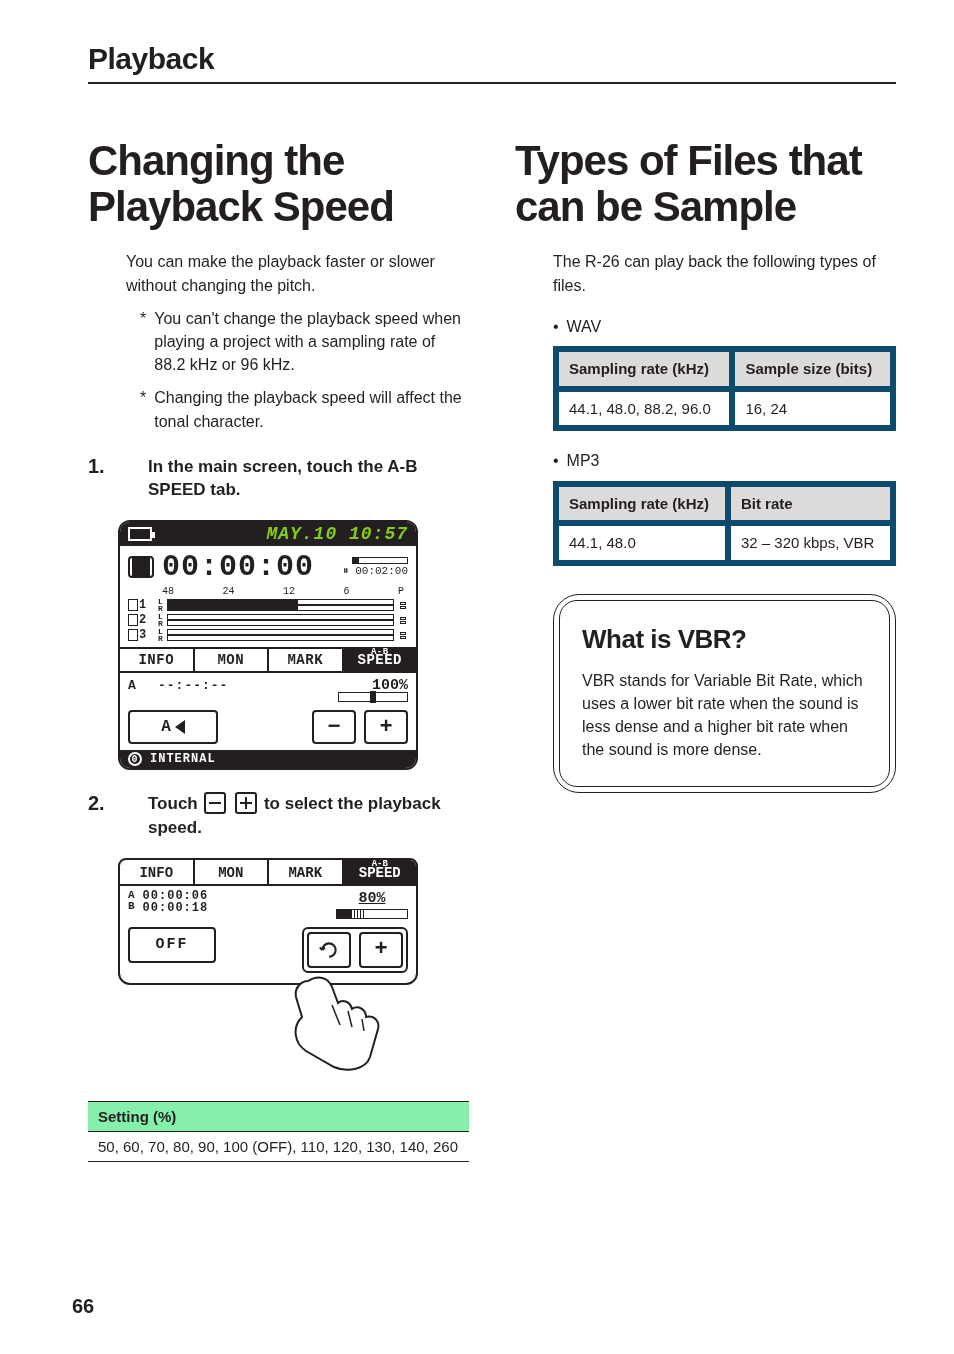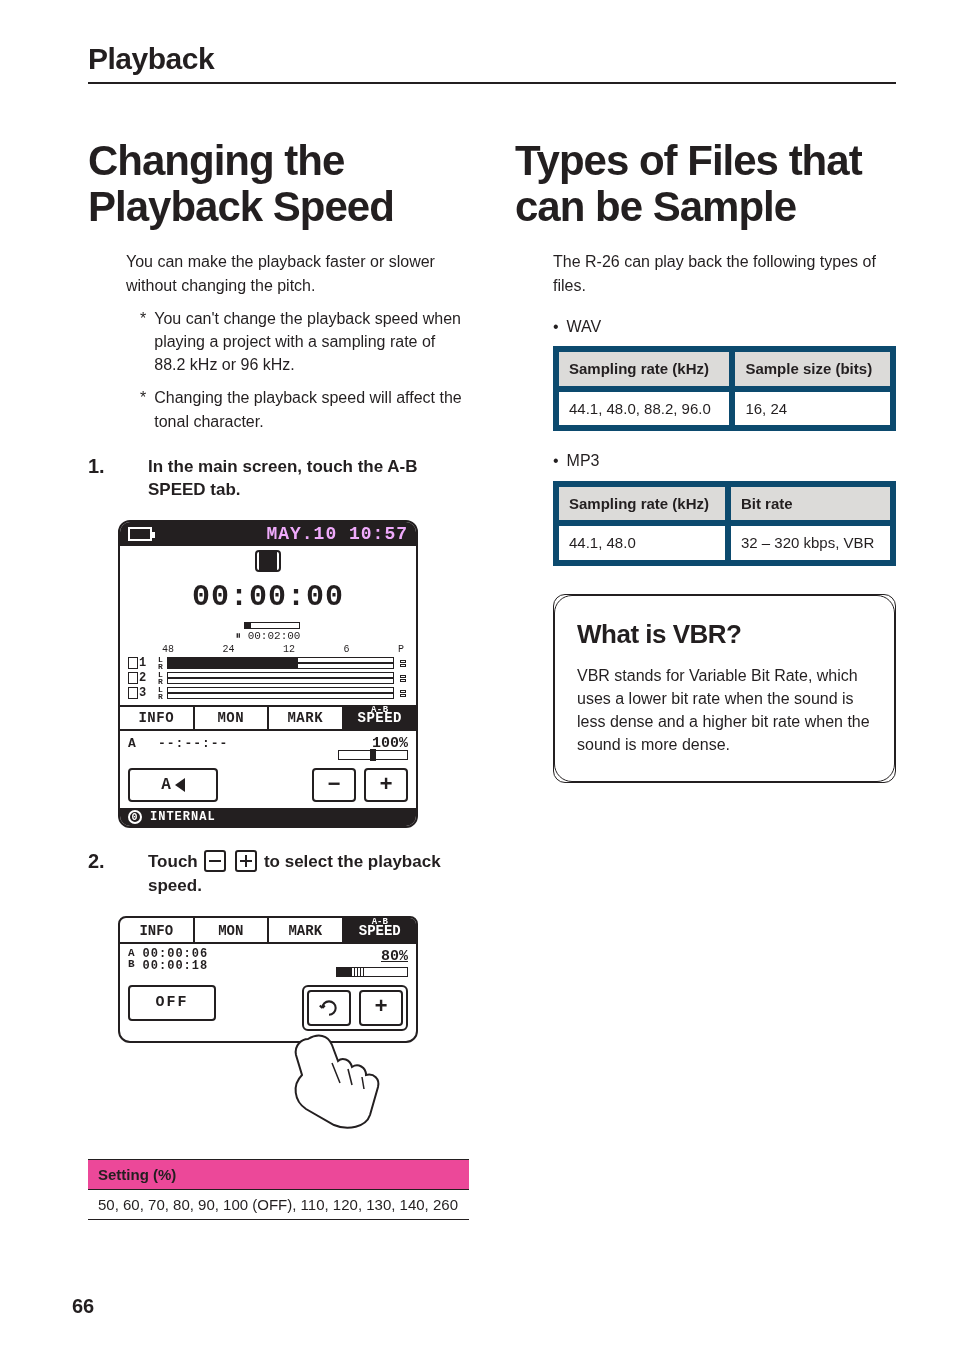--- a/index.html
+++ b/index.html
@@ -20,37 +20,37 @@
   .icon-box { display: inline-block; width: 22px; height: 22px; border: 2px solid #231f20; border-radius: 3px; vertical-align: -5px; position: relative; margin: 0 2px; }
   .icon-box.minus::after { content:""; position:absolute; left:3px; right:3px; top:50%; height:2px; background:#231f20; transform:translateY(-50%); }
   .icon-box.plus::before { content:""; position:absolute; left:3px; right:3px; top:50%; height:2px; background:#231f20; transform:translateY(-50%); }
   .icon-box.plus::after { content:""; position:absolute; top:3px; bottom:3px; left:50%; width:2px; background:#231f20; transform:translateX(-50%); }
   .figure { margin: 18px 0 18px 30px; }
   table.data { width: 100%; border-collapse: collapse; font-size: 15px; margin-top: 8px; }
   table.data th, table.data td { border: 6px solid #0c4a6e; padding: 6px 10px; text-align: left; }
   table.data th { background: #dcdbd9; font-weight: 700; }
   .small-table { margin-left: 0; }
   .setting-table { width: 100%; border-collapse: collapse; font-size: 15px; margin-top: 26px; }
-  .setting-table th { background:#ec4899; border-top:1px solid #231f20; border-bottom:1px solid #231f20; padding:6px 10px; text-align:left; font-weight:700;}
+  .setting-table th { background:#86efac; border-top:1px solid #231f20; border-bottom:1px solid #231f20; padding:6px 10px; text-align:left; font-weight:700;}
   .setting-table td { border-bottom:1px solid #231f20; padding:6px 10px; }
   .bullet-line { margin-top: 18px; display:flex; gap:8px; font-size:16px; }
   .bullet-line .dot { flex:0 0 auto; }
   .callout { margin-top: 28px; }
-  .callout-outer { border:1px solid #231f20; border-radius: 12px; }
+  .callout-outer { border:1px solid #231f20; border-radius: 26px; padding:5px; }
   .callout-inner { border:1px solid #231f20; border-radius: 18px; padding: 20px 22px 24px; }
   .callout-inner h3 { font-size: 26px; font-weight:700; margin-bottom: 10px; letter-spacing:-0.5px;}
   .callout-inner p { font-size:16px; line-height:1.45; }
   .page-num { position: absolute; left: 72px; bottom: 36px; font-size: 20px; font-weight: 700; }
 
   
   .lcd1 { width: 300px; border: 2px solid #231f20; border-radius: 12px; background:#fff; font-family: "Courier New", monospace; }
-  .lcd1 .bar-top { background:#231f20; color:#f0abfc; display:flex; justify-content:space-between; align-items:center; padding: 2px 8px; border-top-left-radius:10px; border-top-right-radius:10px; font-size:18px; font-weight:700; letter-spacing:1px;}
+  .lcd1 .bar-top { background:#231f20; color:#84cc16; display:flex; justify-content:space-between; align-items:center; padding: 2px 8px; border-top-left-radius:10px; border-top-right-radius:10px; font-size:18px; font-weight:700; letter-spacing:1px;font-style:italic;}
   .lcd1 .bar-top .batt { width:24px; height:14px; border:2px solid #fff; position:relative; }
   .lcd1 .bar-top .batt::after{ content:""; position:absolute; right:-5px; top:3px; width:3px; height:6px; background:#fff;}
-  .lcd1 .timer-row { display:flex; align-items:center; gap:8px; padding: 4px 8px 2px; flex-direction: column; }
+  .lcd1 .timer-row { display:flex; align-items:center; gap:8px; padding: 4px 8px 2px; }
   .lcd1 .stop-ico { width:18px; height:18px; border:2px solid #231f20; background:#231f20; }
   .lcd1 .stop-wrap { width:26px; height:22px; border:2px solid #231f20; border-radius:4px; display:flex; align-items:center; justify-content:center;}
   .lcd1 .big-time { font-size:30px; font-weight:900; letter-spacing:1px; flex:1;}
   .lcd1 .sub-time { font-size:11px; line-height:1; text-align:right; }
   .lcd1 .sub-time .pbar { width:56px; height:7px; border:1px solid #231f20; margin-bottom:2px; position:relative; margin-left:auto;}
   .lcd1 .sub-time .pbar::after{content:""; position:absolute; left:0; top:0; bottom:0; width:6px; background:#231f20;}
   .lcd1 .meter-area { padding: 0 8px 4px; }
   .lcd1 .scale { display:flex; justify-content:space-between; font-size:10px; padding: 0 4px 0 34px; }
   .lcd1 .mrow { display:flex; align-items:center; gap:4px; margin:1px 0;}
   .lcd1 .mlabel { width:26px; font-size:12px; font-weight:700; display:flex; align-items:center; gap:1px;}
@@ -84,21 +84,21 @@
   .lcd2 { width:300px; border:2px solid #231f20; border-radius:8px 8px 12px 12px; font-family:"Courier New", monospace; background:#fff;}
   .lcd2 .tabrow { display:flex; border-bottom:2px solid #231f20; }
   .lcd2 .tab { flex:1; text-align:center; font-size:14px; font-weight:900; padding:5px 0 3px; border-right:2px solid #231f20; position:relative;}
   .lcd2 .tab:first-child{ border-top-left-radius:6px;}
   .lcd2 .tab:last-child{ border-right:none; background:#231f20; color:#fff; border-top-right-radius:6px;}
   .lcd2 .tab:last-child .ab { font-size:9px; display:block; line-height:8px; position:absolute; top:0; left:0; right:0;}
   .lcd2 .content { padding:4px 8px 10px;}
   .lcd2 .row1 { display:flex; gap:8px; font-size:12px; font-weight:700; align-items:flex-start;}
   .lcd2 .row1 .abcol { line-height:11px; font-size:11px;}
   .lcd2 .row1 .times { line-height:12px; letter-spacing:1px; }
-  .lcd2 .row1 .right { margin-left:auto; text-align:right;text-decoration:underline;}
+  .lcd2 .row1 .right { margin-left:auto; text-align:center;text-decoration:underline;}
   .lcd2 .row1 .pct { font-size:15px;}
   .lcd2 .row1 .pctbar { width:72px; height:10px; border:1px solid #231f20; margin-top:2px; position:relative;}
   .lcd2 .row1 .pctbar::after{content:""; position:absolute; left:0; top:0; bottom:0; width:20%; background:#231f20;}
   .lcd2 .row1 .pctbar::before{content:""; position:absolute; left:20%; top:0; bottom:0; width:20%; background:repeating-linear-gradient(90deg,#231f20 0 1px, transparent 1px 3px);}
   .lcd2 .row2 { display:flex; gap:12px; margin-top:8px;}
   .lcd2 .btn { border:2px solid #231f20; border-radius:4px; height:36px; display:flex; align-items:center; justify-content:center; font-weight:900;}
   .lcd2 .btn.off { width:88px; font-size:15px; letter-spacing:2px;}
   .lcd2 .btn.sq { width:44px; font-size:22px; position:relative;}
   .lcd2 .btn.sq.loop svg { width:20px; height:20px; }
   .lcd2 .group { display:flex; gap:8px; margin-left:auto; border:2px solid #231f20; border-radius:6px; padding:3px;}

